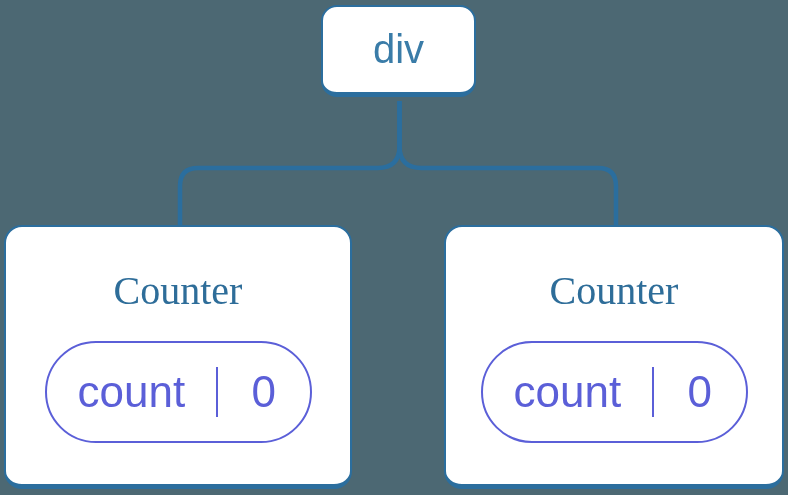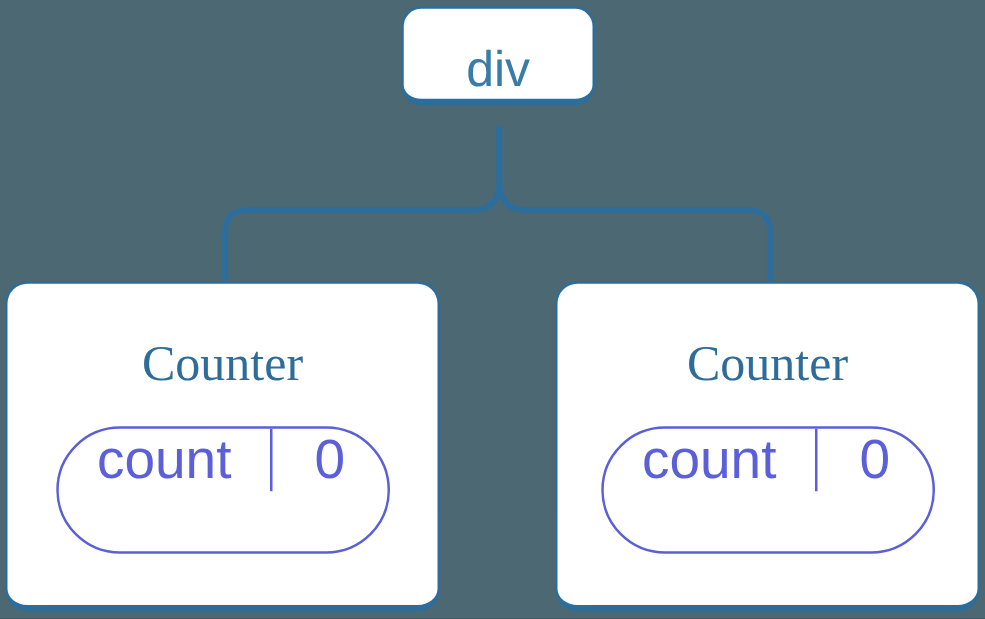--- a/index.html
+++ b/index.html
@@ -28,28 +28,28 @@
     width:788px; height:495px;
   }
   .connector-svg path{
     fill:none;
     stroke:var(--line-blue);
     stroke-width:4.5;
   }
   .root-node{
     position:absolute;
     left:321px; top:5px;
-    width:155px; height:79px;
+    width:155px; height:92px;
     box-sizing:border-box;
     background:var(--card-bg);
     border:2.5px solid var(--line-blue);
     border-bottom-width:5px;
     border-radius:16px;
     display:flex;
-    align-items:flex-end;
+    align-items:center;
     justify-content:center;
     font-size:40px;
     color:var(--root-text);
     font-weight:500;
   }
   .counter-card{
     position:absolute;
     top:225px;
     height:264px;
     box-sizing:border-box;
@@ -72,21 +72,21 @@
     font-family:Liberation Serif, serif;
   }
   .state-pill{
     margin-top:30px;
     width:267px;
     height:102px;
     box-sizing:border-box;
     border:2.5px solid var(--pill-purple);
     border-radius:60px;
     display:flex;
-    align-items:flex-start;
+    align-items:center;
     color:var(--pill-purple);
     font-size:44px;
   }
   .pill-key-cell{
     width:65%;
     display:flex;
     align-items:center;
     justify-content:center;
   }
   .pill-value-cell{

